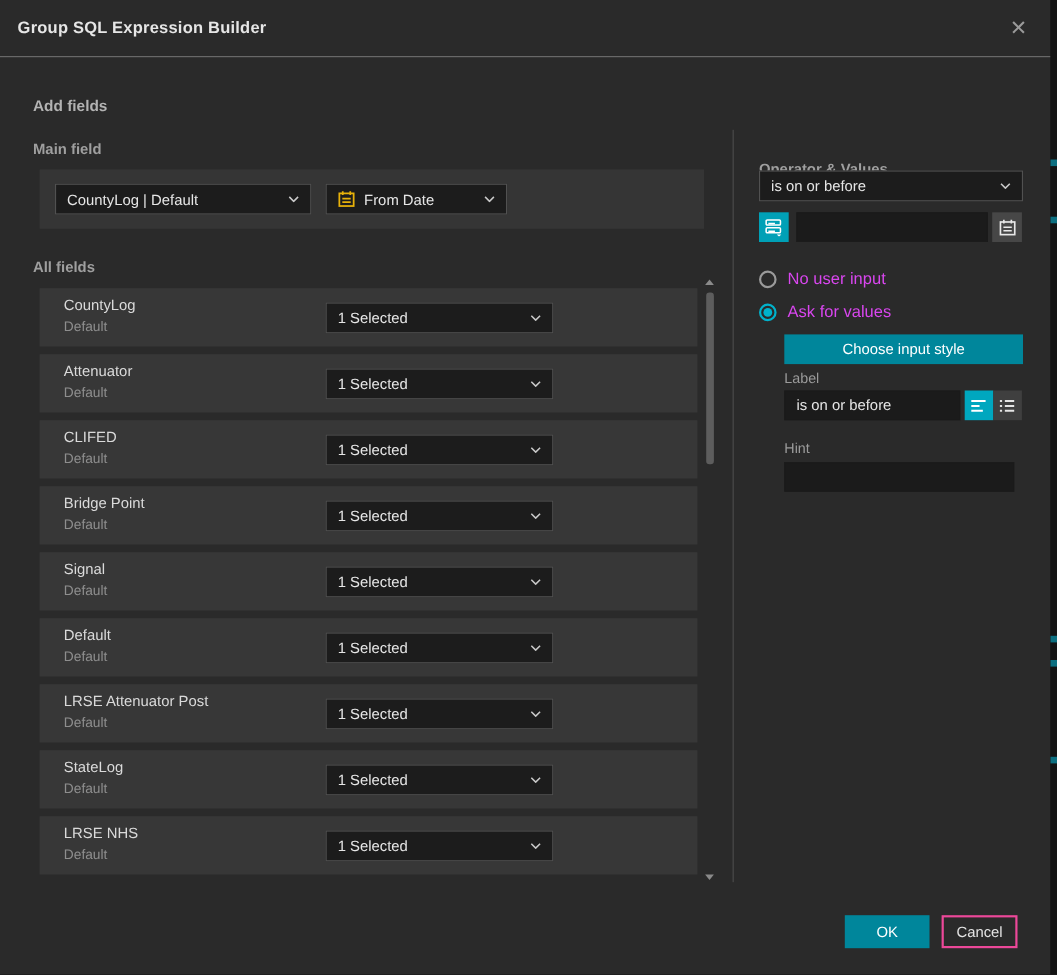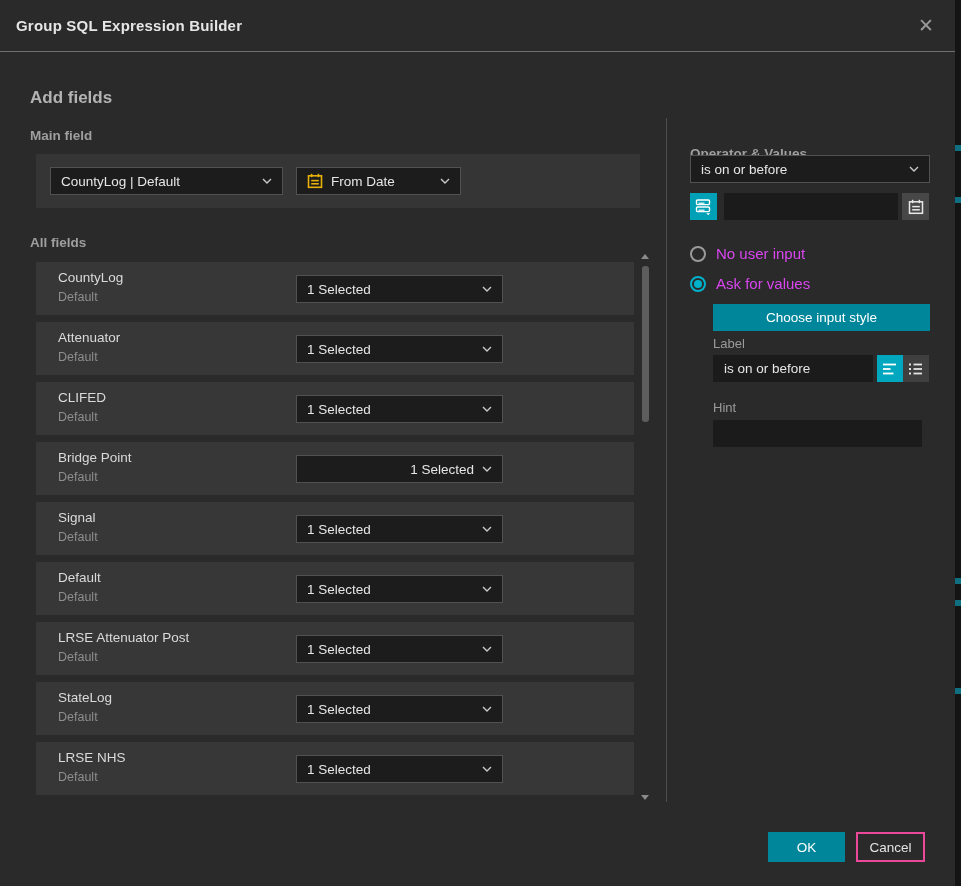--- a/index.html
+++ b/index.html
@@ -19,21 +19,21 @@
     position:absolute; left:0; top:0; right:0; height:52px;
     display:flex; align-items:center; padding:0 16px;
     border-bottom:1px solid #6f6f6f;
   }
   .hdr-title { flex:1; font-size:15px; font-weight:700; color:#e6e6e6; letter-spacing:.2px; }
   .close-btn {
     width:26px; height:26px; display:flex; align-items:center; justify-content:center;
     color:#9a9a9a; font-size:19px; cursor:pointer; font-weight:400;
   }
   
-  .h-sec { position:absolute; font-size:17px; font-weight:700; color:#b3b3b3; }
+  .h-sec { position:absolute; font-size:14px; font-weight:700; color:#b3b3b3; }
   .h-sub { position:absolute; font-size:13.5px; font-weight:700; color:#9f9f9f; }
   
   .main-panel {
     position:absolute; left:36px; top:154px; width:604px; height:54px;
     background:#353535;
   }
   .row {
     position:absolute; left:36px; width:598px; height:53px;
     background:#373737;
   }
@@ -167,21 +167,21 @@
         <div class="r-sub">Default</div>
         <div class="sel abs" style="left: 260px; top: 13px; width: 207px;">
           <span class="sel-label">1 Selected</span>
           <span class="chev">
             <svg width="10" height="6" viewBox="0 0 10 6">
               <path d="M1 1l4 4 4-4" stroke="#c9c9c9" stroke-width="1.4" fill="none"></path>
             </svg>
           </span>
         </div>
       </div>
-      <div class="row" style="top: 442px; text-align: right;">
+      <div class="row" style="top: 442px;">
         <div class="r-name">Bridge Point</div>
         <div class="r-sub">Default</div>
         <div class="sel abs" style="left: 260px; top: 13px; width: 207px;">
           <span class="sel-label">1 Selected</span>
           <span class="chev">
             <svg width="10" height="6" viewBox="0 0 10 6">
               <path d="M1 1l4 4 4-4" stroke="#c9c9c9" stroke-width="1.4" fill="none"></path>
             </svg>
           </span>
         </div>

